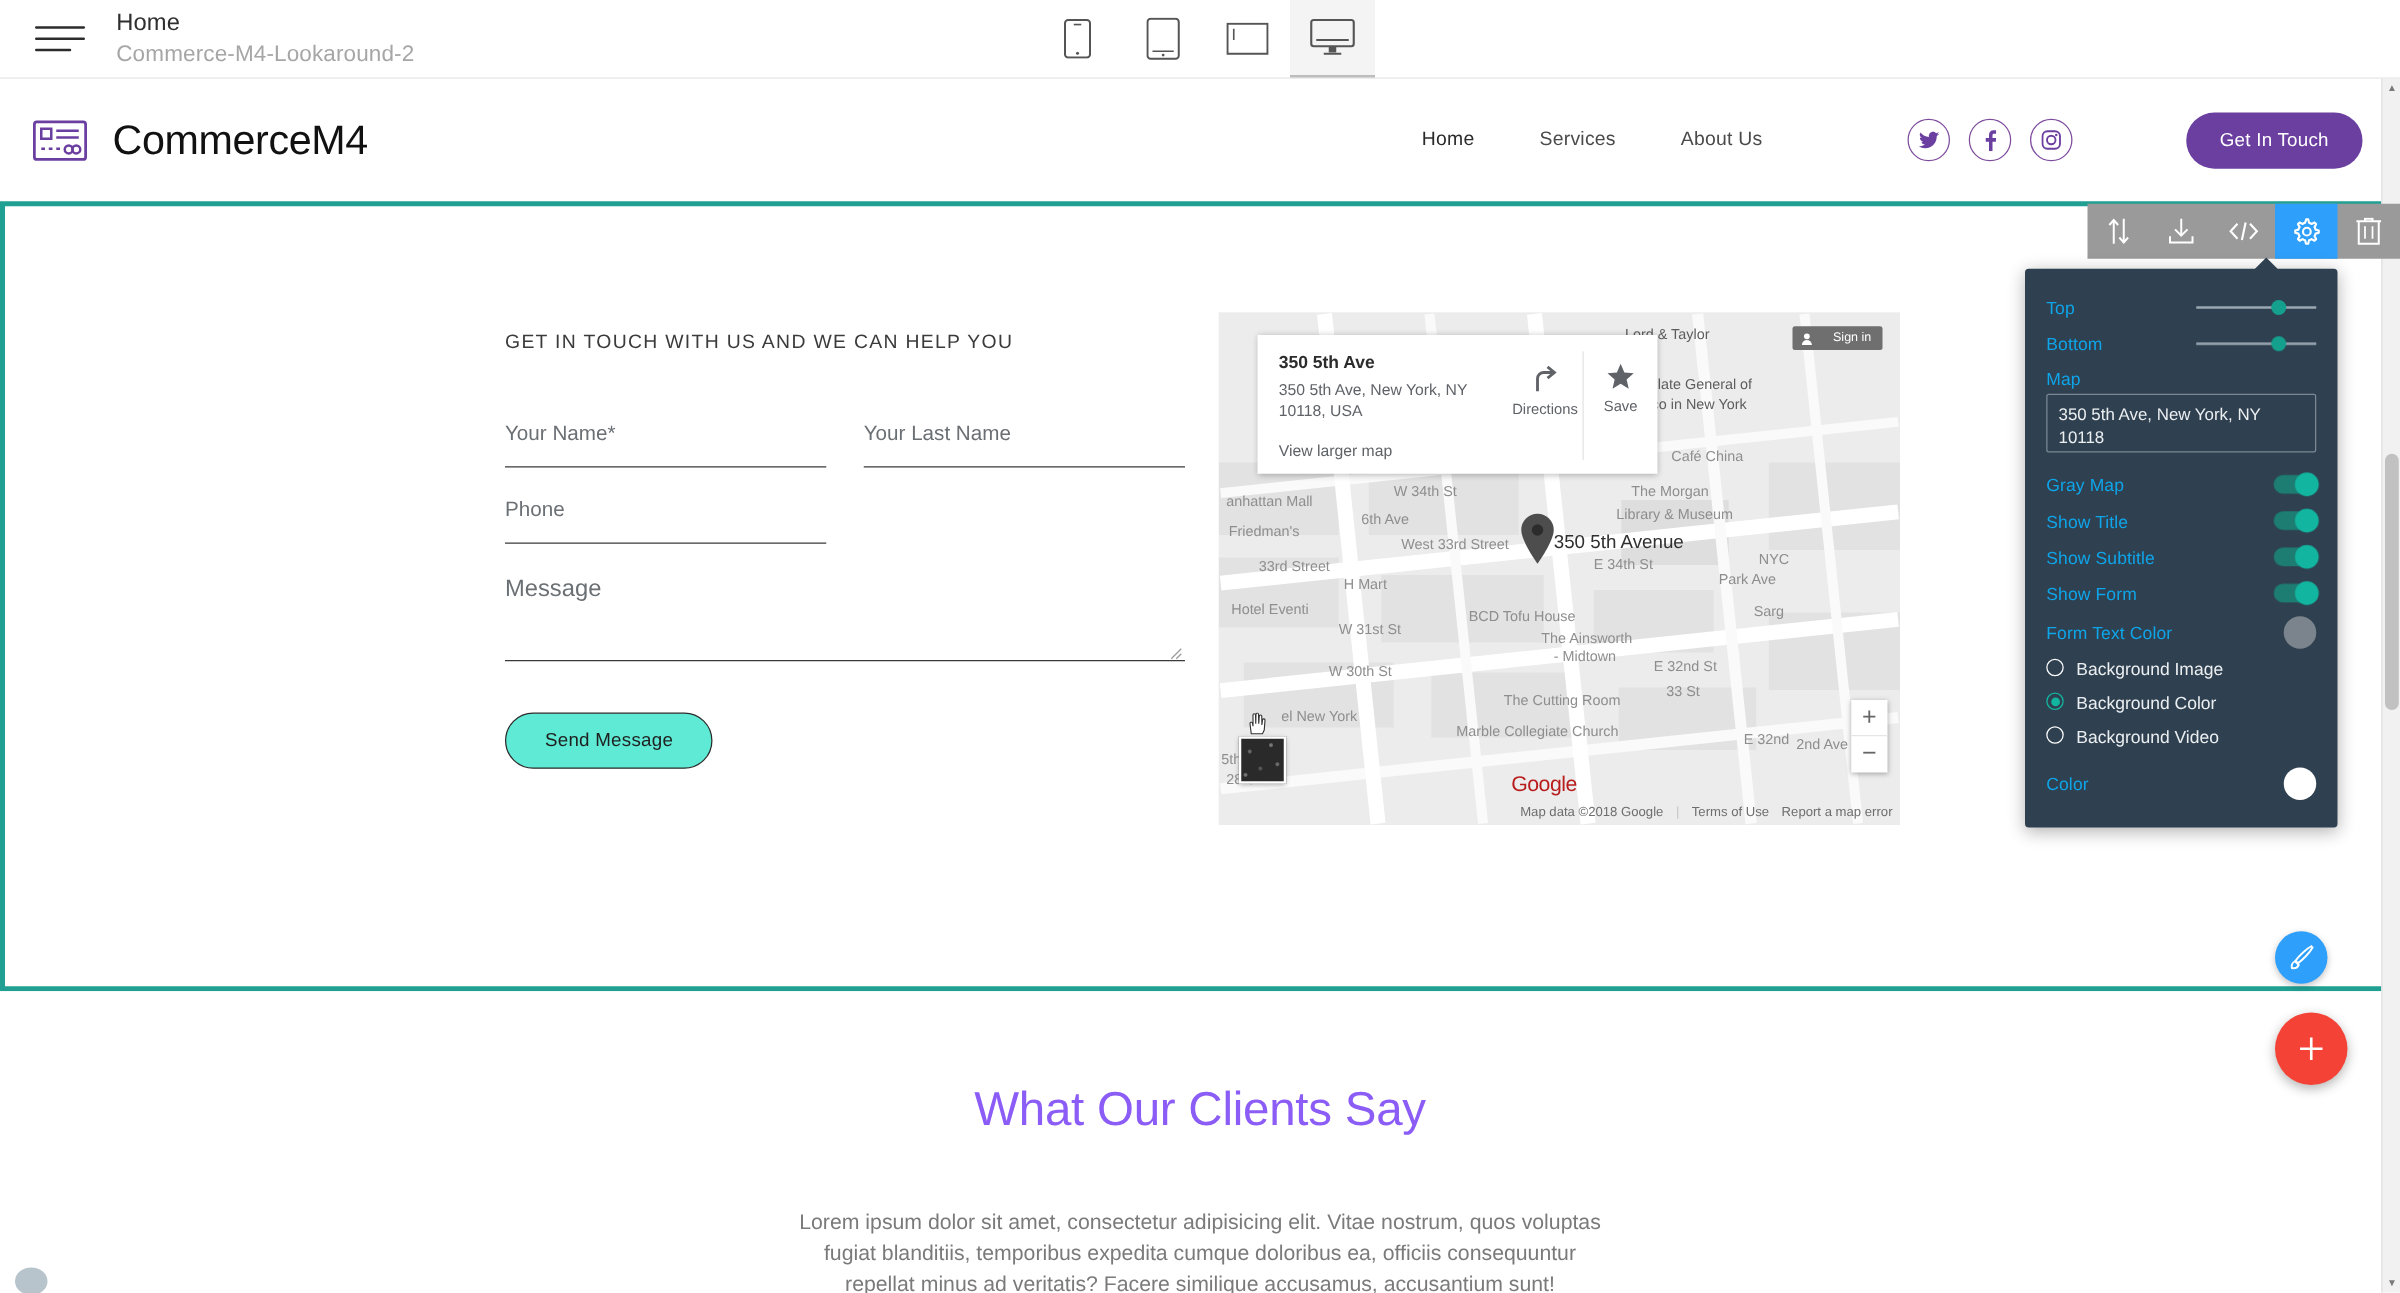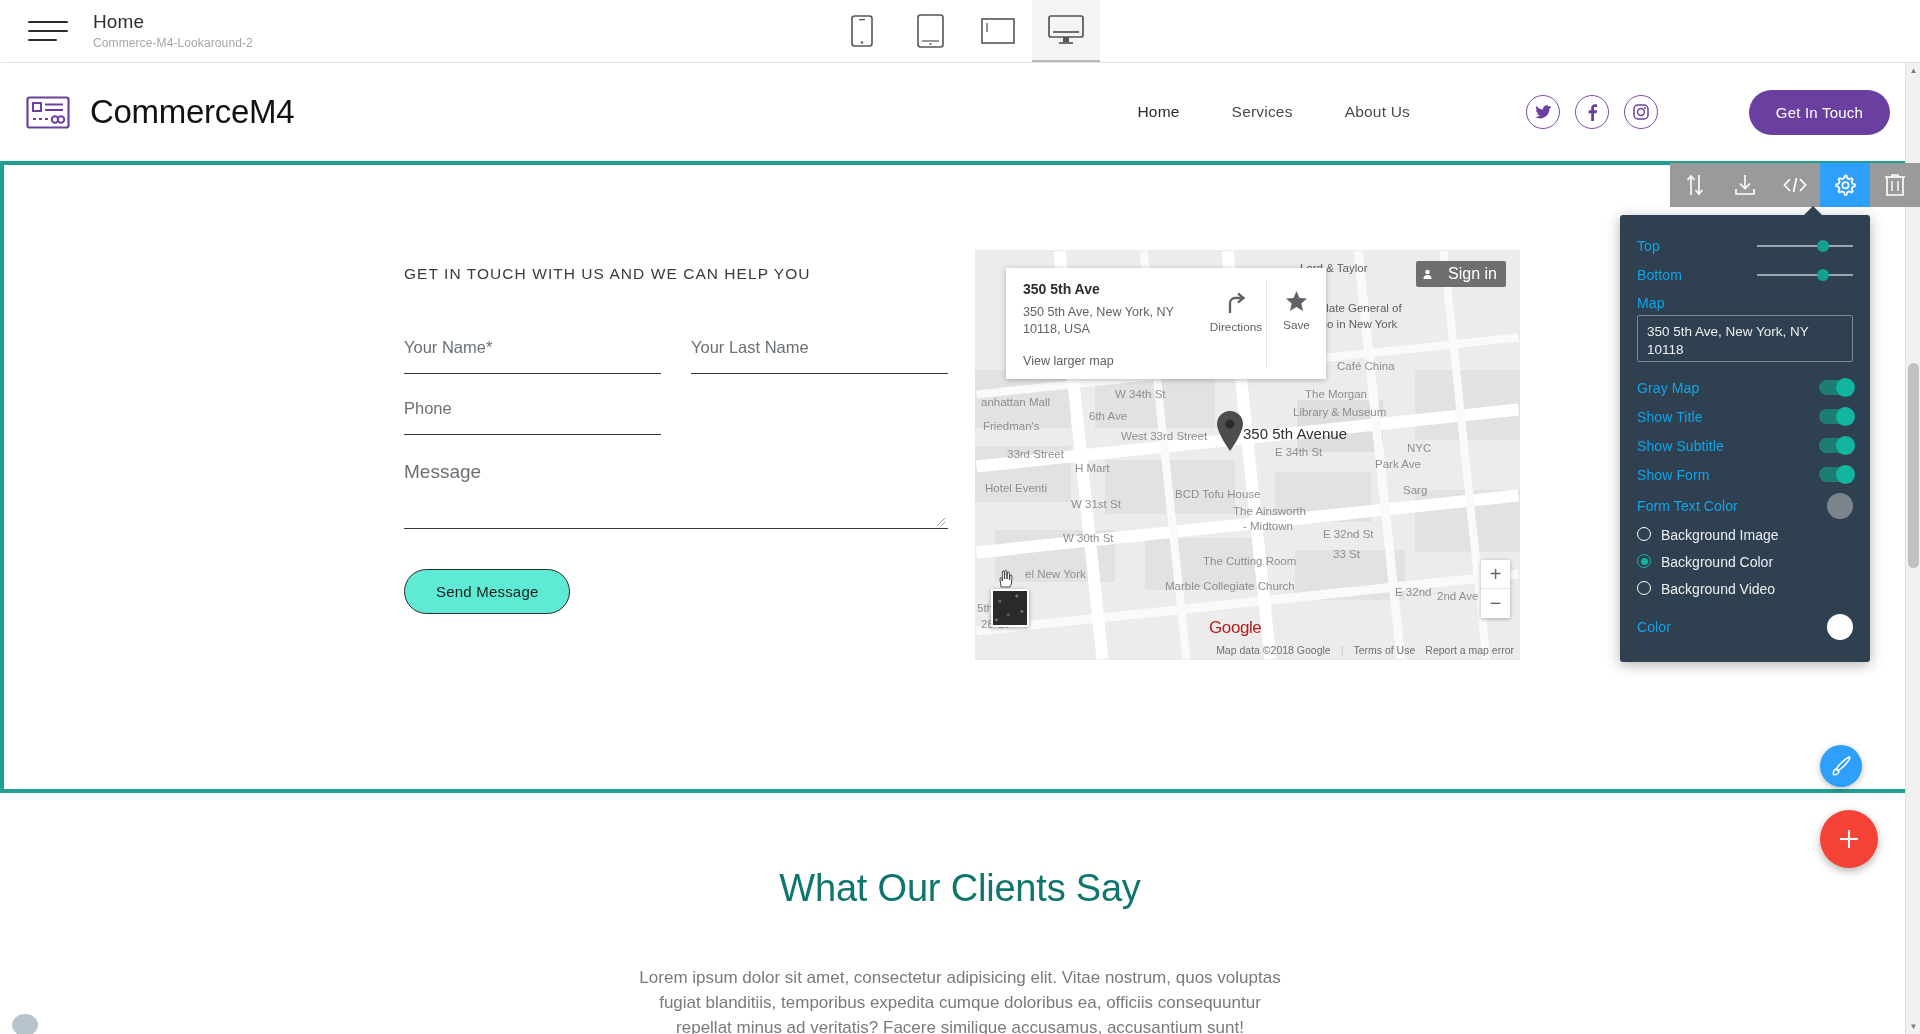--- a/index.html
+++ b/index.html
@@ -18,21 +18,21 @@
     display: flex; align-items: center;
   }
   .hamburger { margin-left: 28px; width: 40px; height: 26px; cursor: pointer;
     display: flex; flex-direction: column; justify-content: space-between; padding: 3px 0; }
   .hamburger span { display: block; height: 2px; background: #2c2c2c; border-radius: 1px; }
   .hamburger span:nth-child(1){ width: 40px; }
   .hamburger span:nth-child(2){ width: 40px; }
   .hamburger span:nth-child(3){ width: 29px; }
   .page-meta { margin-left: 25px; line-height: 1.1; }
   .page-title { font-size: 19px; color: #2f2f2f; letter-spacing: .1px; }
-  .page-sub { font-size: 12px; color: #a6a6a6; margin-top: 4px; letter-spacing: .1px; }
+  .page-sub { font-size: 18px; color: #a6a6a6; margin-top: 4px; letter-spacing: .1px; }
 
   .device-group { position: absolute; left: 828px; top: 0; height: 62px; display: flex; }
   .device-btn { width: 68px; height: 62px; display: flex; align-items: center; justify-content: center;
     cursor: pointer; background: transparent; }
   .device-btn.active { background: #f4f4f4; border-bottom: 2px solid #bdbdbd; }
 
   .top-right { position: absolute; right: 26px; top: 0; height: 62px; display: flex; align-items: center; gap: 30px; }
   .tr-icon { width: 40px; height: 40px; display: flex; align-items: center; justify-content: center; cursor: pointer; }
   .publish { display: flex; align-items: center; gap: 13px; cursor: pointer; }
   .publish-label { font-size: 21px; color: #3a3a3a; letter-spacing: .2px; }
@@ -103,21 +103,21 @@
     box-shadow: 0 1px 5px rgba(0,0,0,.28); padding: 13px 0 11px 0; display: flex; }
   .ic-left { padding: 0 10px 0 17px; flex: 1; }
   .ic-title { font-size: 14px; font-weight: bold; color: #2c2c2c; }
   .ic-addr { font-size: 12.6px; color: #5f6368; margin-top: 7px; line-height: 1.36; }
   .ic-link { font-size: 12.6px; color: #5f6368; margin-top: 16px; cursor: pointer; }
   .ic-act { width: 60px; display: flex; flex-direction: column; align-items: center; justify-content: flex-start;
     padding-top: 9px; cursor: pointer; }
   .ic-act + .ic-act { border-left: 1px solid #e4e4e4; }
   .ic-act-lbl { font-size: 11.8px; color: #5f6368; margin-top: 6px; }
   .signin { position: absolute; right: 14px; top: 11px; background: #6f6f6f; color: #fff;
-    font-size: 16px; padding: 4px 9px 4px 7px; border-radius: 2px; display: flex; align-items: center; gap: 16px;
+    font-size: 10px; padding: 4px 9px 4px 7px; border-radius: 2px; display: flex; align-items: center; gap: 16px;
     cursor: pointer; }
   .marker { position: absolute; left: 240px; top: 160px; }
   .marker-lbl { position: absolute; left: 268px; top: 175px; font-size: 15px; color: #2f2f2f; }
   .zoomctl { position: absolute; right: 10px; bottom: 42px; width: 29px; background: #fff;
     box-shadow: 0 1px 4px rgba(0,0,0,.3); }
   .zoomctl div { height: 29px; display: flex; align-items: center; justify-content: center;
     font-size: 20px; color: #666; cursor: pointer; }
   .zoomctl div:first-child { border-bottom: 1px solid #e6e6e6; }
   .svthumb { position: absolute; left: 16px; bottom: 33px; width: 38px; height: 38px;
     border: 2px solid #fff; box-shadow: 0 1px 4px rgba(0,0,0,.35); cursor: pointer;
@@ -157,21 +157,21 @@
   .swatch { width: 26px; height: 26px; border-radius: 50%; cursor: pointer; }
   .radio-row { display: flex; align-items: flex-start; gap: 10px; height: 27px; cursor: pointer; }
   .radio { width: 14px; height: 14px; border-radius: 50%; border: 1.6px solid #ffffff;
     display: flex; align-items: center; justify-content: center; }
   .radio.sel { border-color: #12b6a0; }
   .radio.sel:after { content: ""; width: 7px; height: 7px; border-radius: 50%; background: #12b6a0; }
   .radio-lbl { font-size: 14px; color: #eceff1; }
 
   
   .testi { position: absolute; top: 793px; left: 0; width: 1920px; height: 241px; background: #fff; }
-  .testi-h { text-align: center; font-size: 38px; color: #0f766e; margin-top: 74px; font-weight: normal; letter-spacing: -.2px; }
+  .testi-h { text-align: center; font-size: 38px; color: #8b5cf6; margin-top: 74px; font-weight: normal; letter-spacing: -.2px; }
   .testi-p { width: 660px; margin: 56px auto 0 auto; text-align: center; font-size: 17px;
     line-height: 1.47; color: #7a7a7a; }
 
   
   .fab-brush { position: absolute; right: 58px; bottom: 247px; width: 42px; height: 42px;
     border-radius: 50%; background: #2e9ffa; display: flex; align-items: center; justify-content: center;
     cursor: pointer; box-shadow: 0 2px 6px rgba(0,0,0,.25); }
   .fab-add { position: absolute; right: 42px; bottom: 166px; width: 58px; height: 58px;
     border-radius: 50%; background: #f44336; display: flex; align-items: center; justify-content: center;
     cursor: pointer; box-shadow: 0 3px 9px rgba(0,0,0,.3); }

